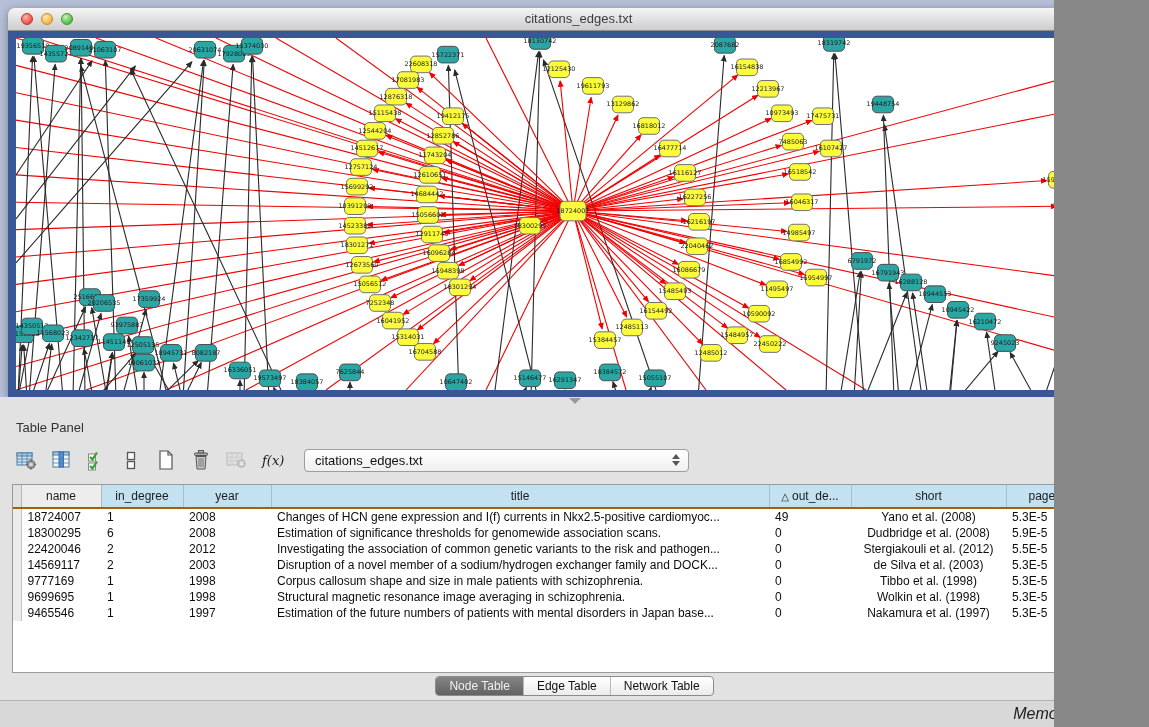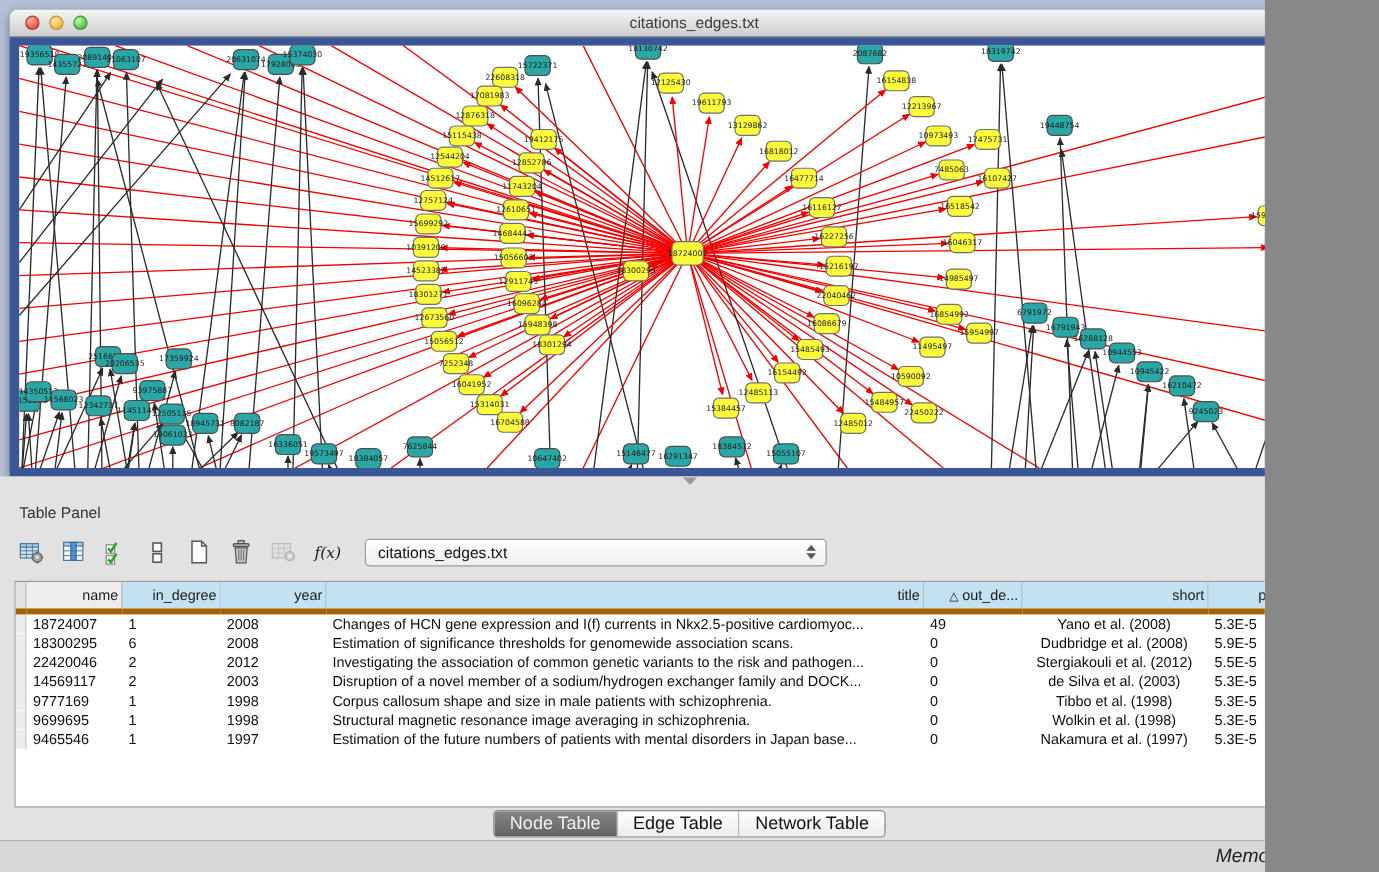--- a/index.html
+++ b/index.html
@@ -40,37 +40,37 @@
             box-shadow:inset 0 1px 0 #fff;}
   .dropdown .dd-label{flex:1;white-space:nowrap;overflow:hidden;}
   .dd-arrows{display:flex;flex-direction:column;gap:2px;align-items:center;}
   .dd-arrows i{display:block;width:0;height:0;border-left:4px solid transparent;border-right:4px solid transparent;}
   .dd-up{border-bottom:5px solid #555;}
   .dd-down{border-top:5px solid #555;}
 
   .table-wrap{position:absolute;left:12px;top:87px;width:1125px;height:189px;background:#fff;
               border:1px solid #9a9a9a;box-sizing:border-box;overflow:hidden;}
   table{border-collapse:collapse;table-layout:fixed;width:1108px;}
-  th{height:22px;background:#c3e1f0;border-right:1px solid #9ec3d6;border-bottom:5px solid #a16207;
-     font-weight:normal;font-size:12px;color:#1c1c1c;text-align:right;overflow:hidden;white-space:nowrap;padding:0 2px;}
+  th{height:22px;background:#c3e1f0;border-right:1px solid #9ec3d6;border-bottom:2px solid #a16207;
+     font-weight:normal;font-size:12px;color:#1c1c1c;text-align:center;overflow:hidden;white-space:nowrap;padding:0 2px;}
   th.strip{background:#e2e2e2;border-right:1px solid #b5b5b5;}
   th.name-col{background:#ededed;border-right:1px solid #b5b5b5;}
   th.fill-col{background:#c3e1f0;border-right:none;}
   td{height:16px;font-size:12px;color:#0d0d0d;white-space:nowrap;overflow:hidden;padding:0 2px 0 6px;}
   td.strip{background:#ececec;border-right:1px solid #c4c4c4;padding:0;}
   td.c5{text-align:center;padding:0 2px;}
   .sort-glyph{font-size:10px;margin-right:3px;color:#222;}
   .vscroll{position:absolute;right:0;top:0;bottom:0;width:15px;background:#fafafa;border-left:1px solid #cfcfcf;}
   .vthumb{position:absolute;left:2px;top:2px;width:10px;height:56px;border-radius:6px;
           background:linear-gradient(90deg,#c9c9c9,#a9a9a9);border:1px solid #9b9b9b;box-sizing:border-box;}
 
   .tabbar{position:absolute;left:0;top:277px;right:0;height:24px;display:flex;justify-content:center;align-items:center;}
   .segmented{display:inline-flex;border:1px solid #8b8b8b;border-radius:4px;overflow:hidden;
              background:linear-gradient(#ffffff,#ececec);}
-  .seg{padding:2px 13px;font-size:15px;color:#111;border-left:1px solid #b9b9b9;cursor:default;}
+  .seg{padding:2px 13px;font-size:12px;color:#111;border-left:1px solid #b9b9b9;cursor:default;}
   .seg:first-child{border-left:none;}
   .seg.active{background:linear-gradient(#858585,#626262);color:#f1f1f1;}
 
   .statusbar{position:absolute;left:0;top:303px;right:0;bottom:0;background:#d8d8d8;border-top:1px solid #b2b2b2;
              display:flex;align-items:center;justify-content:flex-end;padding-right:10px;gap:7px;}
   .mem-label{font-size:16px;color:#222;font-style:italic;}
   .mem-dot{width:13px;height:13px;border-radius:50%;border:1px solid #2c9130;box-sizing:border-box;
            background:radial-gradient(circle at 35% 30%,#8ae878,#37b93a);}
   .vsep{width:1px;height:20px;background:#b0b0b0;margin-left:8px;}
 </style>

